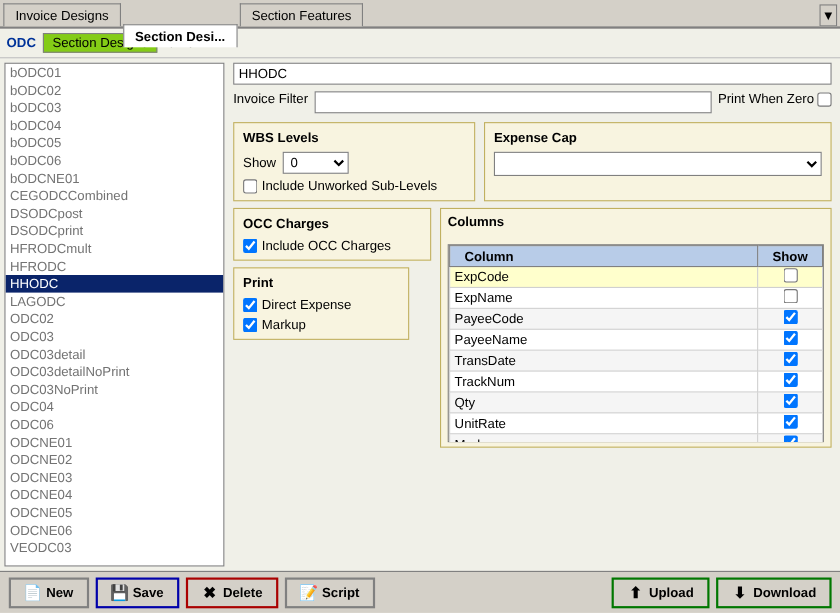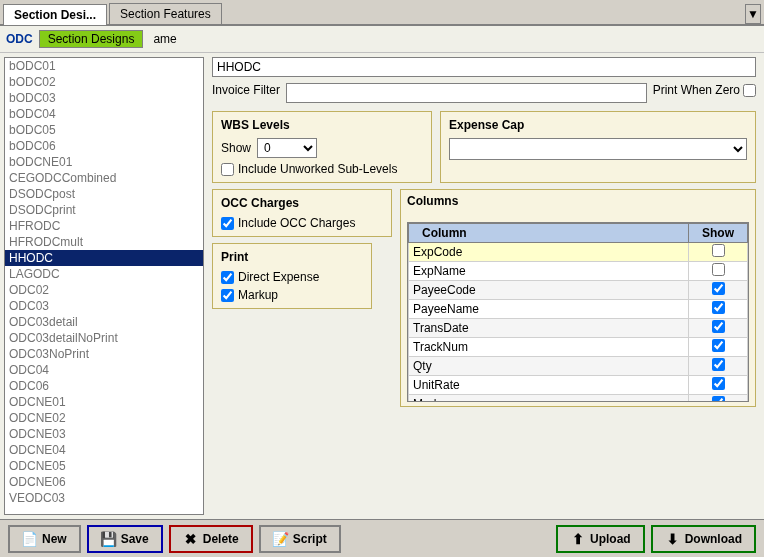--- a/index.html
+++ b/index.html
@@ -23,21 +23,21 @@
       margin-right: 2px;
       color: #000;
       font-size: 12px;
     }
     .tab.active {
       background: #fff;
       font-weight: bold;
       border-color: #808080;
       z-index: 2;
       position: relative;
-      top: 1px;
+      top: 19px;
     }
     .tab-bar-arrow {
       margin-left: auto;
       border: 1px solid #808080;
       background: #d4d0c8;
       width: 16px;
       height: 20px;
       display: flex;
       align-items: center;
       justify-content: center;
@@ -279,20 +279,23 @@
       border: 1px solid #808080;
     }
     .columns-scroll::-webkit-scrollbar { width: 14px; }
     .columns-scroll::-webkit-scrollbar-track { background: #d4d0c8; }
     .columns-scroll::-webkit-scrollbar-thumb { background: #a0a0a0; border: 1px solid #808080; }
   </style>
 </head>
 <body>
 
 <div class="tab-bar">
+  <div class="tab">
+    <span>Invoice Designs</span>
+  </div>
   <div class="tab active">
     <span>Section Desi...</span>
   </div>
   <div class="tab">
     <span>Section Features</span>
   </div>
   <div class="tab-bar-arrow">▼</div>
 </div>
 
 <div class="main-content">
@@ -309,22 +312,22 @@
     <div class="list-item">bODC01</div>
         <div class="list-item">bODC02</div>
         <div class="list-item">bODC03</div>
         <div class="list-item">bODC04</div>
         <div class="list-item">bODC05</div>
         <div class="list-item">bODC06</div>
         <div class="list-item">bODCNE01</div>
         <div class="list-item">CEGODCCombined</div>
         <div class="list-item">DSODCpost</div>
         <div class="list-item">DSODCprint</div>
+        <div class="list-item">HFRODCmult</div>
         <div class="list-item">HFRODC</div>
-        <div class="list-item">HFRODCmult</div>
         <div class="list-item selected">HHODC</div>
         <div class="list-item">LAGODC</div>
         <div class="list-item">ODC02</div>
         <div class="list-item">ODC03</div>
         <div class="list-item">ODC03detail</div>
         <div class="list-item">ODC03detailNoPrint</div>
         <div class="list-item">ODC03NoPrint</div>
         <div class="list-item">ODC04</div>
         <div class="list-item">ODC06</div>
         <div class="list-item">ODCNE01</div>

